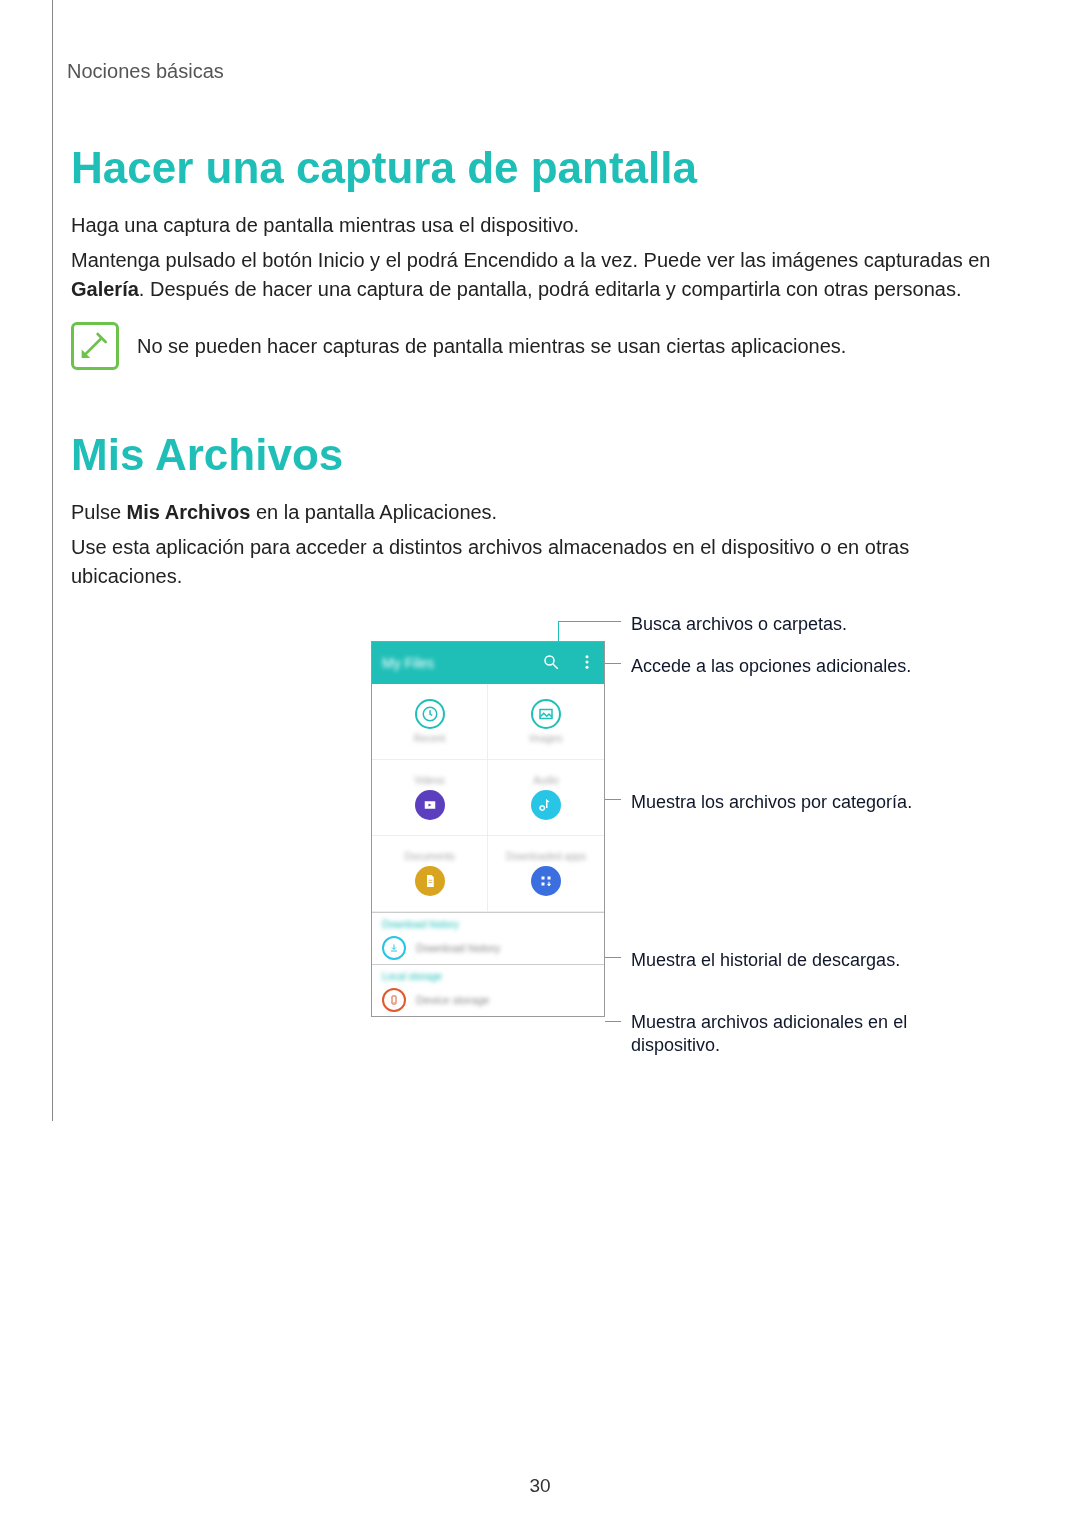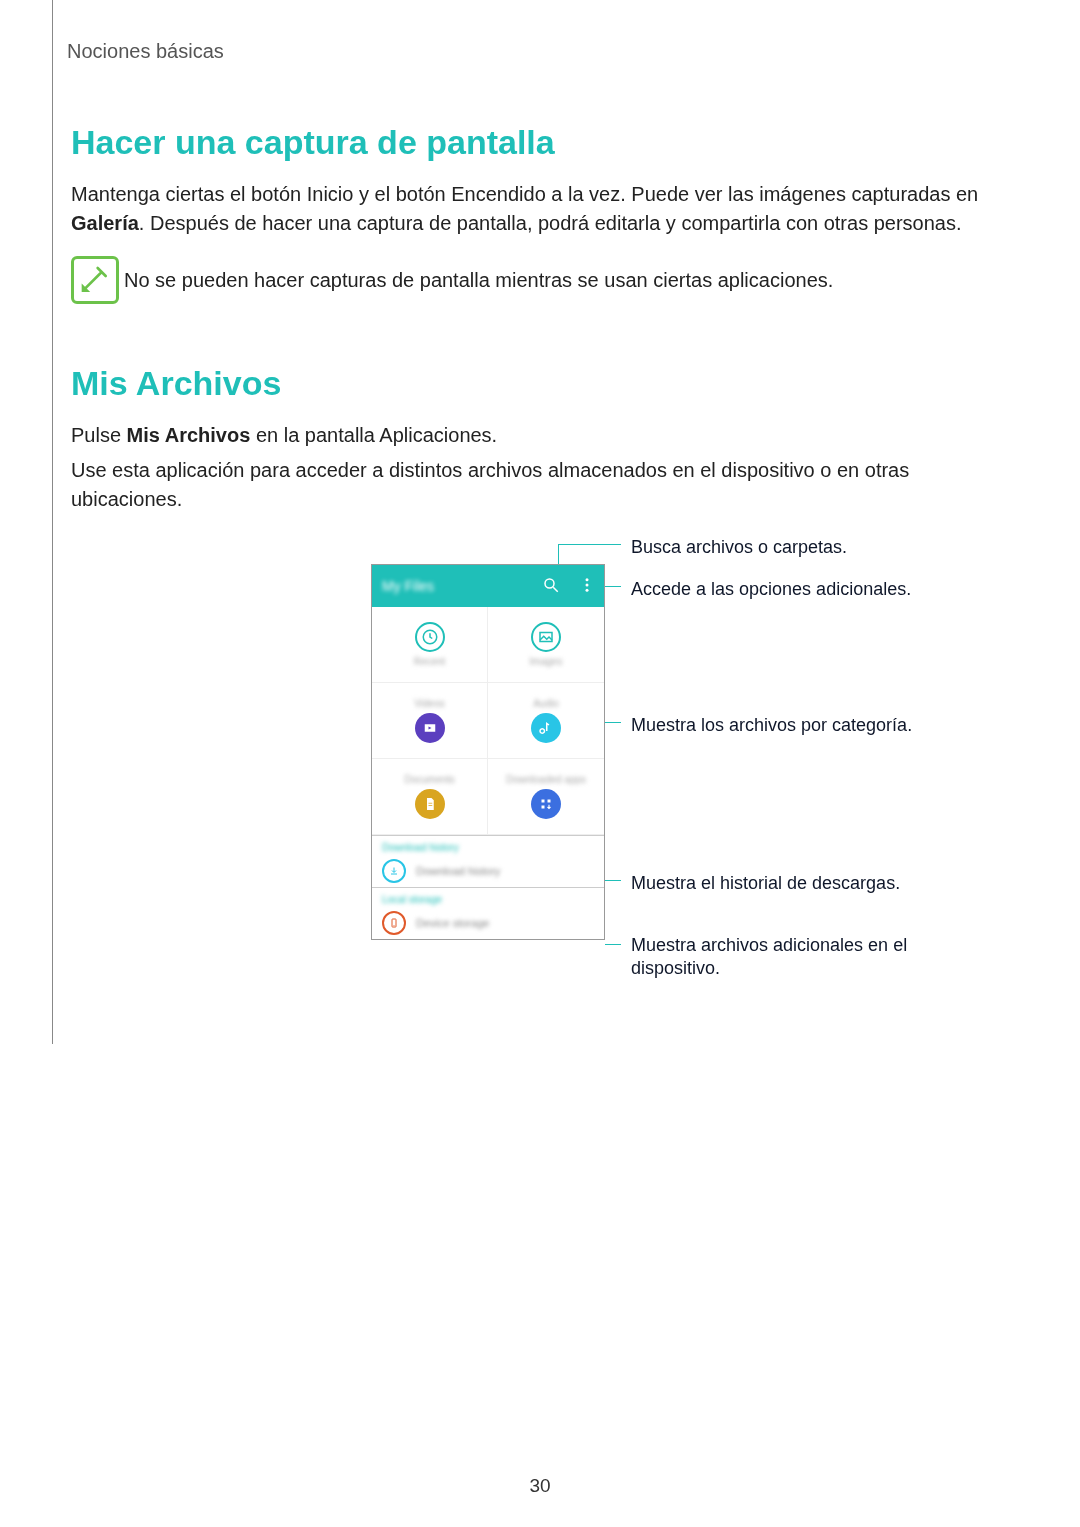--- a/index.html
+++ b/index.html
@@ -9,47 +9,47 @@
     background: #fff;
     font-family: Arial, Helvetica, sans-serif;
     color: #222;
     position: relative;
   }
   .page {
     position: absolute;
     left: 52px;
     top: 0;
     width: 980px;
-    padding-top: 40px;
+    padding-top: 60px;
     border-left: 1px solid #888;
     padding-left: 18px;
   }
   .section-label {
     font-size: 20px;
     color: #555;
     margin-bottom: 60px;
     margin-left: -4px;
   }
   h1.teal {
     color: #1fbfb8;
-    font-size: 34px;
+    font-size: 44px;
     font-weight: bold;
     margin-bottom: 18px;
   }
   p.body {
     font-size: 20px;
     line-height: 1.45;
     margin-bottom: 6px;
     max-width: 920px;
   }
   p.body b { font-weight: bold; }
   .note-row {
     display: flex;
     align-items: center;
-    gap: 5px;
+    gap: 18px;
     margin-top: 18px;
     margin-bottom: 60px;
   }
   .note-icon {
     width: 48px; height: 48px;
     border: 3px solid #6cc24a;
     border-radius: 6px;
     display: flex; align-items: center; justify-content: center;
     flex-shrink: 0;
   }
@@ -159,22 +159,23 @@
   }
 </style>
 </head>
 <body>
 
 <div class="page">
 
   <div class="section-label">Nociones básicas</div>
 
   <h1 class="teal">Hacer una captura de pantalla</h1>
+  <p class="body">Haga una captura de pantalla mientras usa el dispositivo.</p>
   <p class="body">
-    <span>Mantenga ciertas el botón Inicio y el botón Encendido a la vez. Puede ver las imágenes capturadas en </span><b>Galería</b><span>. Después de hacer una captura de pantalla, podrá editarla y compartirla con otras personas.</span>
+    <span>Mantenga pulsado el botón Inicio y el podrá Encendido a la vez. Puede ver las imágenes capturadas en </span><b>Galería</b><span>. Después de hacer una captura de pantalla, podrá editarla y compartirla con otras personas.</span>
   </p>
 
   <div class="note-row">
     <div class="note-icon">
       <svg viewBox="0 0 24 24">
           <path fill="none" stroke="#6cc24a" stroke-width="2" stroke-linecap="round" d="M3 20 L17 6 M14 3 L20 9 M3 20 L6 20 L3 17 Z"></path>
         </svg>
     </div>
     <p class="body" style="margin:0">No se pueden hacer capturas de pantalla mientras se usan ciertas aplicaciones.</p>
   </div>

